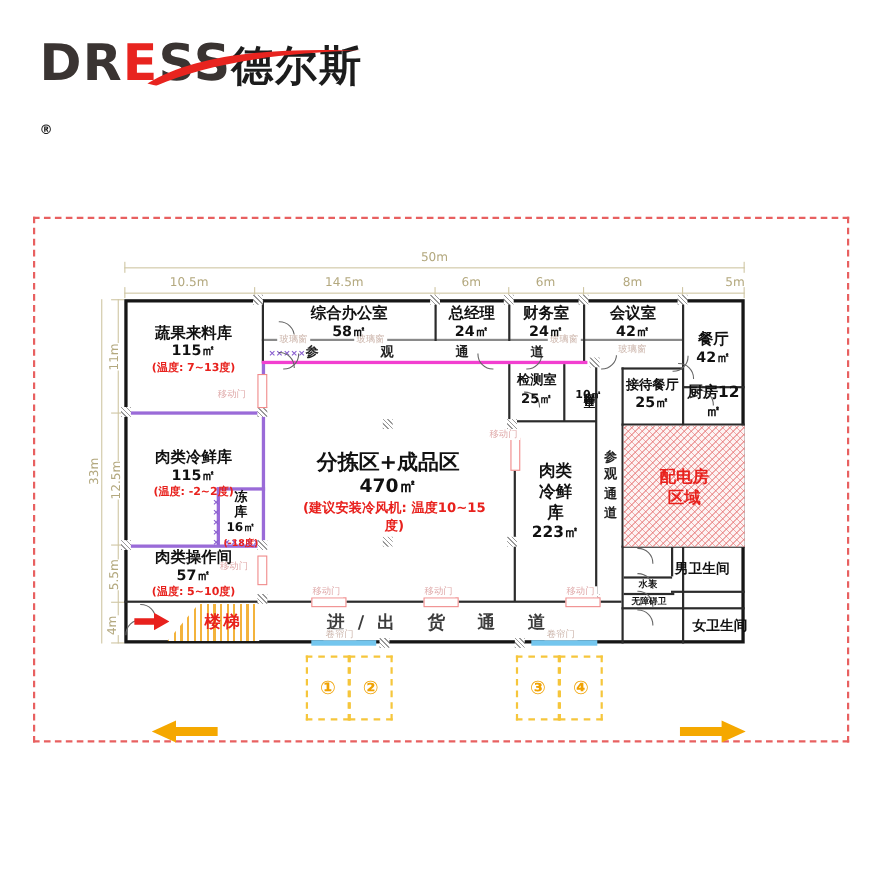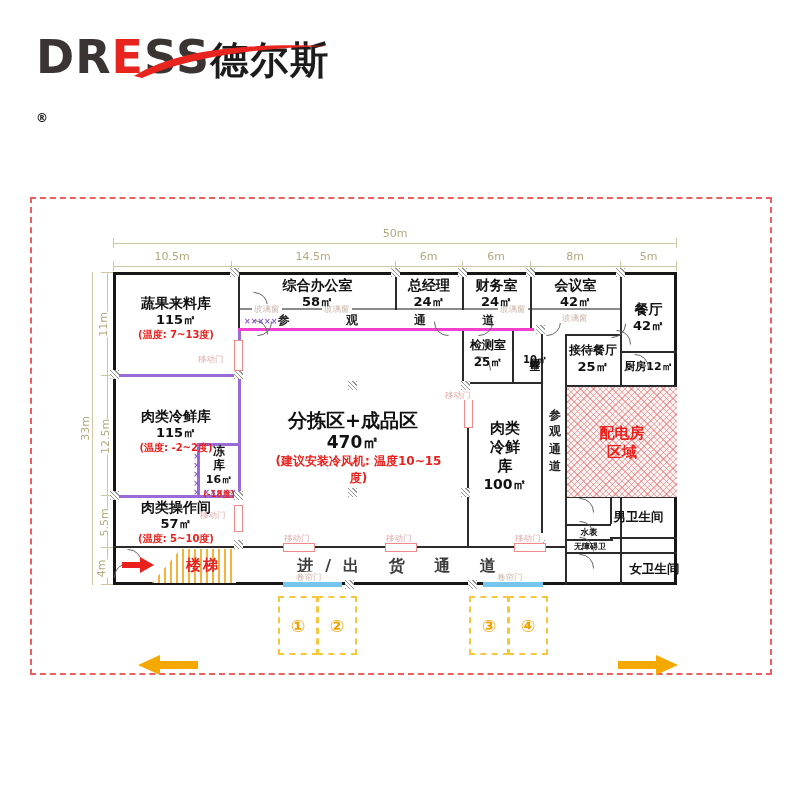--- a/index.html
+++ b/index.html
@@ -67,21 +67,21 @@
 
 <div class="dim" style="left:113px;top:227px;width:564px;">50m</div>
 <div class="dimline" style="left:113px;top:243px;width:564px;height:1px;"></div>
 <div class="tick" style="left:113px;top:238px;width:1px;height:10px;"></div>
 <div class="tick" style="left:676px;top:238px;width:1px;height:10px;"></div>
 <div class="dim" style="left:113px;top:250px;width:118px;">10.5m</div>
 <div class="dim" style="left:231px;top:250px;width:164px;">14.5m</div>
 <div class="dim" style="left:395px;top:250px;width:67px;">6m</div>
 <div class="dim" style="left:462px;top:250px;width:68px;">6m</div>
 <div class="dim" style="left:530px;top:250px;width:90px;">8m</div>
-<div class="dim" style="left:620px;top:250px;width:57px;">5m</div>
+<div class="dim" style="left:620px;top:250px;width:57px;text-align:right;">5m</div>
 <div class="dimline" style="left:113px;top:266px;width:564px;height:1px;"></div>
 <div class="tick" style="left:113px;top:261px;width:1px;height:10px;"></div>
 <div class="tick" style="left:231px;top:261px;width:1px;height:10px;"></div>
 <div class="tick" style="left:395px;top:261px;width:1px;height:10px;"></div>
 <div class="tick" style="left:462px;top:261px;width:1px;height:10px;"></div>
 <div class="tick" style="left:530px;top:261px;width:1px;height:10px;"></div>
 <div class="tick" style="left:620px;top:261px;width:1px;height:10px;"></div>
 <div class="tick" style="left:676px;top:261px;width:1px;height:10px;"></div>
 
 <div class="dimline" style="left:92px;top:272px;width:1px;height:313px;"></div>
@@ -224,21 +224,21 @@
   <div class="rn">餐厅</div>
   <div class="ra">42㎡</div>
 </div>
 
 <div class="room" style="left:565px;top:340px;width:56px;height:36px;">
   <div class="rn" style="font-size:12px;">接待餐厅</div>
   <div class="ra">25㎡</div>
 </div>
 
 <div class="room" style="left:620px;top:356px;width:57px;height:20px;">
-  <div class="rn" style="font-size:11px;">厨房12㎡</div>
+  <div class="rn" style="font-size:14px;">厨房12㎡</div>
 </div>
 
 <div class="room" style="left:464px;top:336px;width:48px;height:34px;">
   <div class="rn" style="font-size:12px;">检测室</div>
   <div class="ra" style="font-size:12px;">25㎡</div>
 </div>
 
 <div class="room" style="left:513px;top:334px;width:44px;height:48px;">
   <div class="rn vtext" style="font-size:10.5px;line-height:11px;letter-spacing:1px;">留样室</div>
   <div class="ra" style="font-size:10px;">10㎡</div>
@@ -257,21 +257,21 @@
 </div>
 
 <div class="room" style="left:258px;top:416px;width:190px;height:62px;">
   <div class="rn" style="font-size:19px;line-height:24px;">分拣区+成品区</div>
   <div class="ra" style="font-size:17px;line-height:21px;">470㎡</div>
   <div class="rt" style="font-size:12px;line-height:17px;margin-left:11px;">(建议安装冷风机: 温度10~15度)</div>
 </div>
 
 <div class="room" style="left:470px;top:426px;width:70px;height:58px;">
   <div class="rn" style="font-size:15px;width:34px;word-break:break-all;line-height:19px;">肉类冷鲜库</div>
-  <div class="ra" style="font-size:14px;">100㎡</div>
+  <div class="ra" style="font-size:14px;">223㎡</div>
 </div>
 
 <div id="power"></div>
 <div class="powertext">
   <div>配电房</div>
   <div>区域</div>
 </div>
 
 <div class="room" style="left:113px;top:500px;width:126px;height:44px;">
   <div class="rn">肉类操作间</div>

